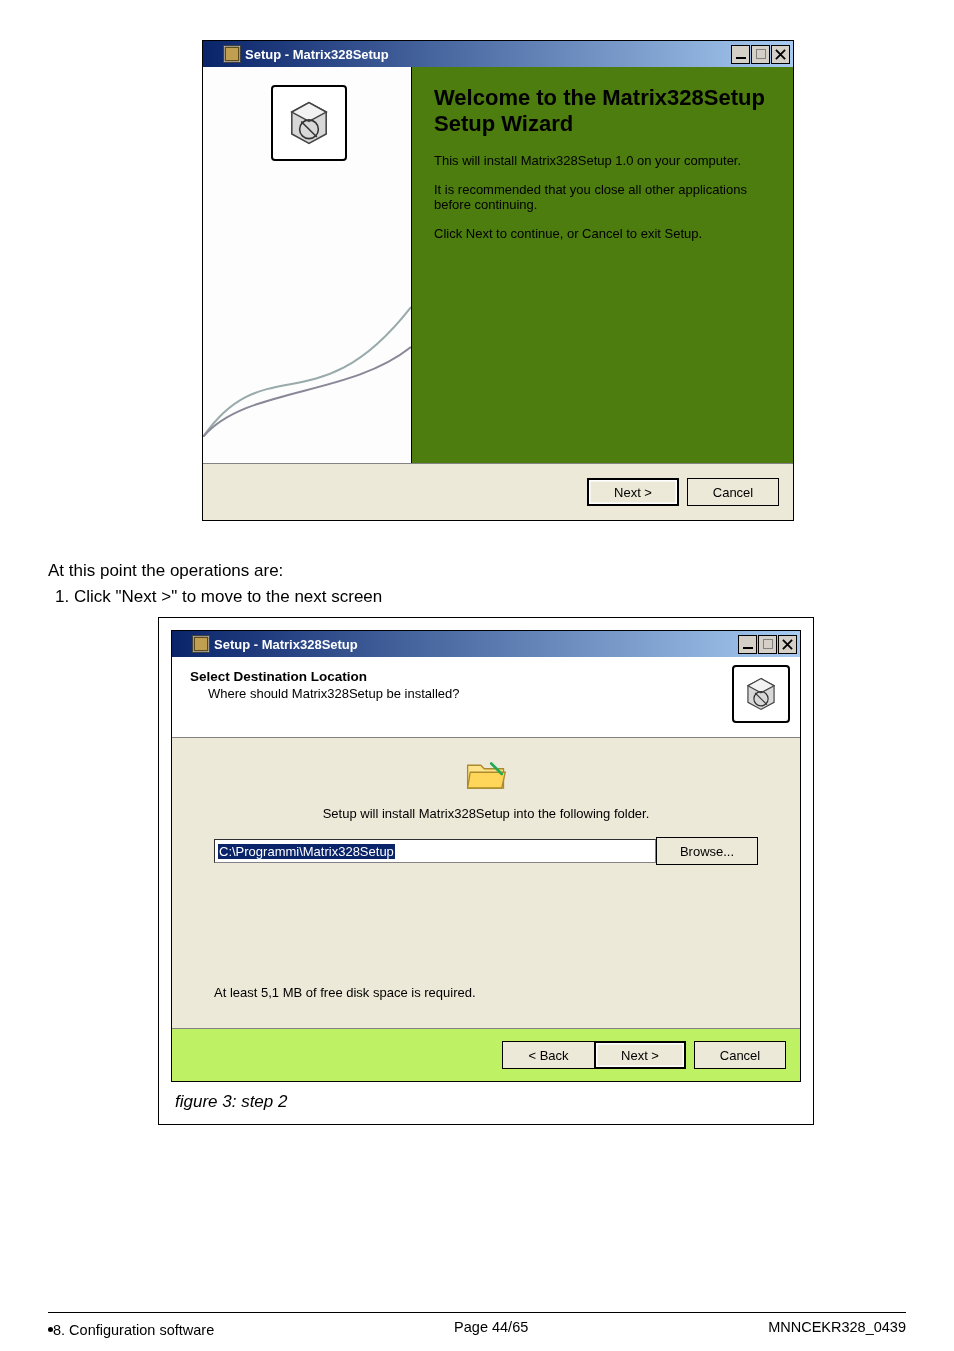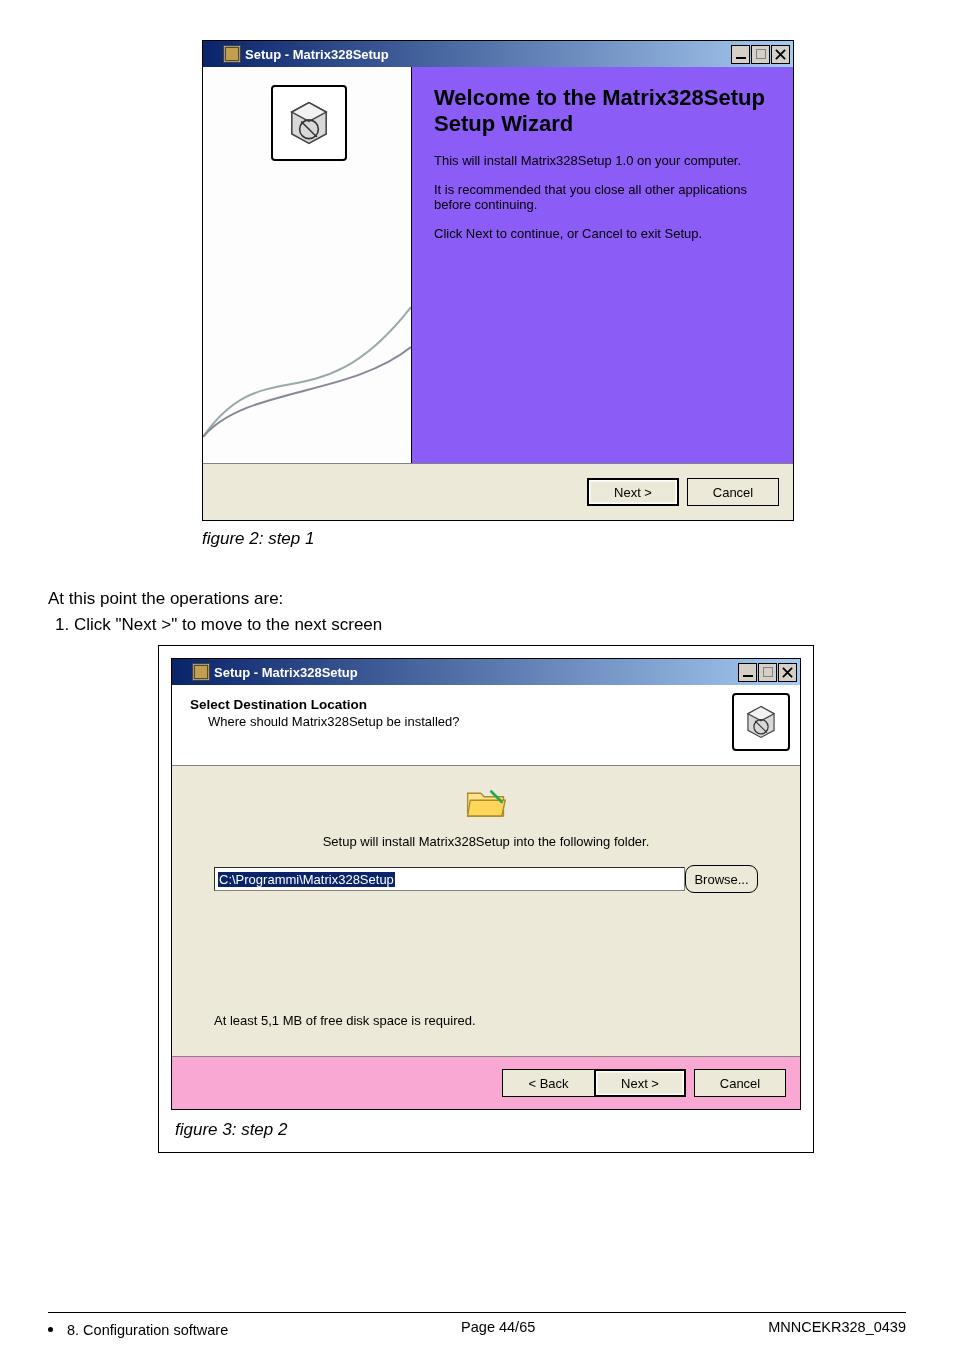--- a/index.html
+++ b/index.html
@@ -71,21 +71,21 @@
     line-height: 1;
     color: #000;
   }
   .win-btn.min span { border-bottom: 2px solid #000; width: 10px; display:block; height:0; position:relative; top:4px; }
   .win-btn.max { color: #808080; }
   .win-btn.max span { width:10px; height:10px; border:1.5px solid #808080; display:block; box-sizing:border-box; }
   .win-btn.close svg { width:11px; height:11px; }
 
   .dlg1-body {
     display: flex;
-    background: #8b5cf6;
+    background: #4d7c0f;
   }
   .dlg1-left {
     width: 208px;
     flex: none;
     border-right: 1px solid #000;
     background: #fdfdfd;
   }
   .dlg1-left .inner-img {
     width: 100%;
     height: 100%;
@@ -268,21 +268,21 @@
     padding: 0 1px;
   }
   .dlg2-body .spacer { height: 120px; }
   .dlg2-body .req {
     margin: 0;
   }
 
   .dlg2-footer {
     height: 52px;
     border-top: 1.5px solid #848284;
-    background: #f9a8d4;
+    background: #bef264;
     display: flex;
     align-items: center;
     justify-content: flex-end;
     padding-right: 14px;
     gap: 8px;
   }
   .dlg2-footer .group {
     display:flex;
     gap:0;
   }
@@ -306,21 +306,20 @@
   .page-footer {
     border-top: 1.2px solid #000;
     display: flex;
     font-size: 14.5px;
     padding-top: 6px;
     justify-content: space-between;
     align-items: baseline;
   }
   .page-footer .left {
     display:flex;
-    gap:14px;
   }
   .page-footer .left .bullet {
     width: 5px; height: 5px; background:#000; border-radius:50%;
     align-self:center;
   }
 
 </style>
 </head>
 <body>
 
@@ -375,21 +374,20 @@
           <p class="dlg1-p">It is recommended that you close all other applications before continuing.</p>
           <p class="dlg1-p">Click Next to continue, or Cancel to exit Setup.</p>
         </div>
       </div>
 
       <div class="dlg-footer">
         <div class="dlg-btn default">Next &gt;</div>
         <div class="dlg-btn">Cancel</div>
       </div>
     </div>
-    <div class="caption">figure 2: step 1</div>
   </div>
 
   <p class="bodytext">At this point the operations are:</p>
   <ol class="steps">
     <li>Click "Next &gt;" to move to the next screen</li>
   </ol>
 
   <div class="fig3-outer">
     <div class="dlg2-frame">
 
@@ -439,21 +437,21 @@
               <path d="M30 8 L42 20" stroke="#2a5" stroke-width="3" stroke-linecap="round"></path>
               <path d="M42 20 L38 16 M42 20 L38 24" stroke="#2a5" stroke-width="3" stroke-linecap="round" transform="rotate(45 38 20)" opacity="0"></path>
             </svg>
           </span>
           <span>Setup will install Matrix328Setup into the following folder.</span>
         </div>
         <div class="path-row">
           <div class="path-input">
             <span>C:\Programmi\Matrix328Setup</span>
           </div>
-          <div class="dlg-btn" style="width:73px;border-radius:9px;">Browse...</div>
+          <div class="dlg-btn" style="width:102px;">Browse...</div>
         </div>
         <div class="spacer"></div>
         <p class="req">At least 5,1 MB of free disk space is required.</p>
       </div>
 
       <div class="dlg2-footer">
         <div class="group">
           <div class="dlg-btn">&lt; Back</div>
           <div class="dlg-btn default">Next &gt;</div>
         </div>

